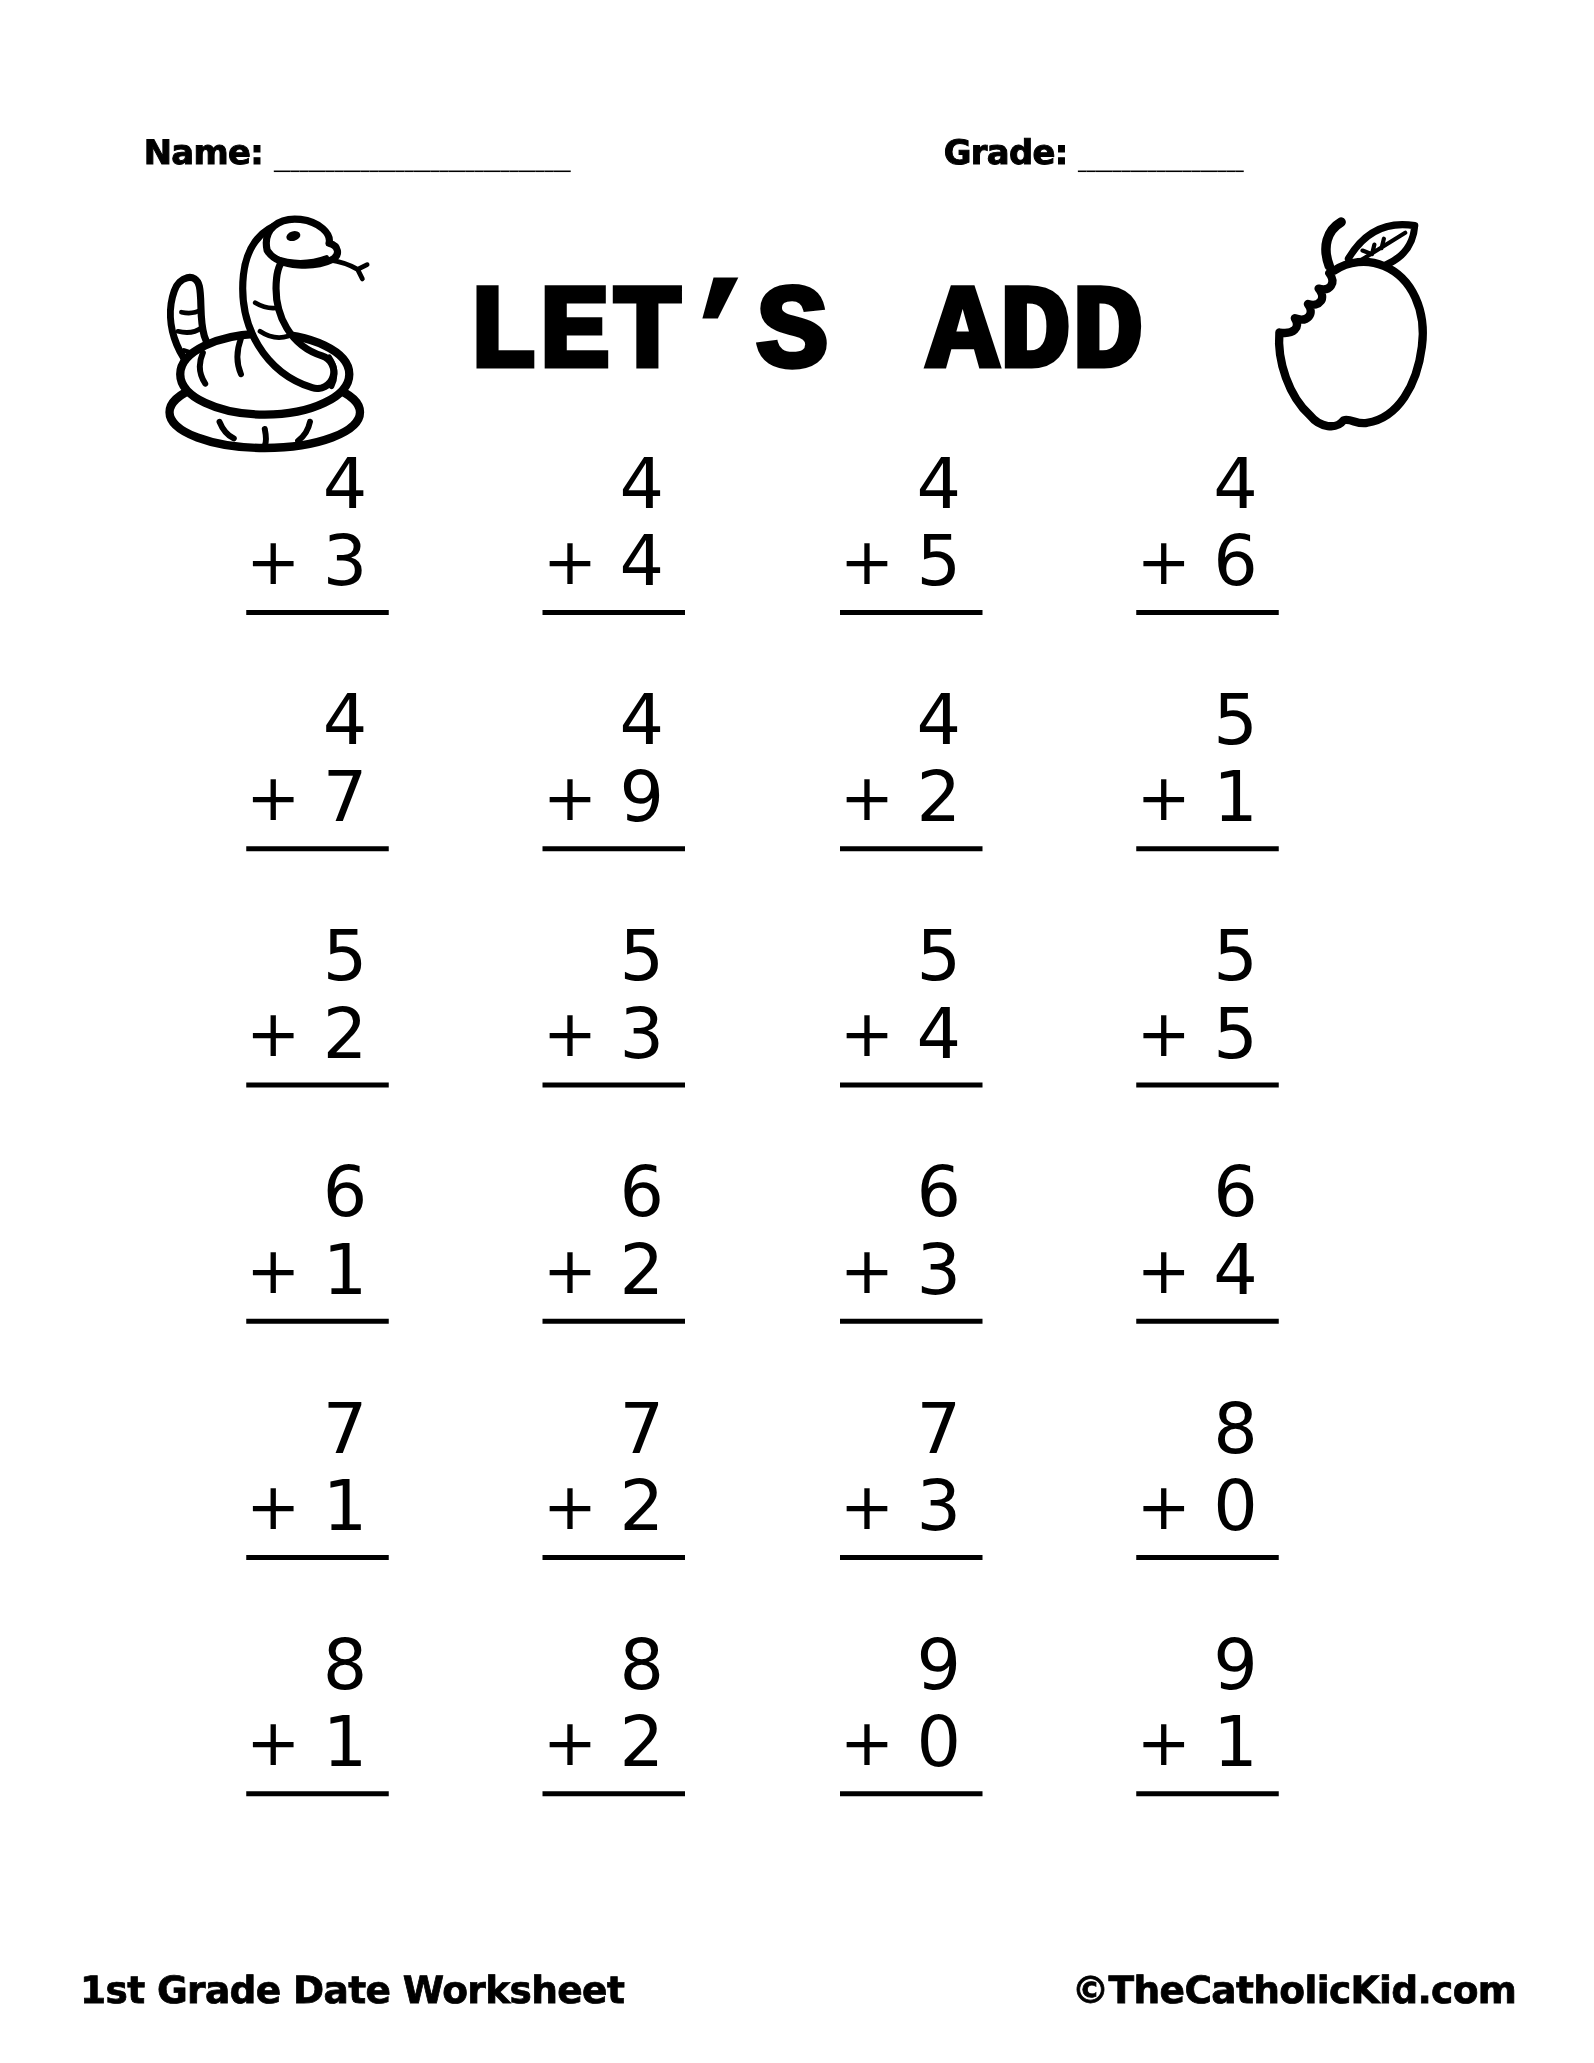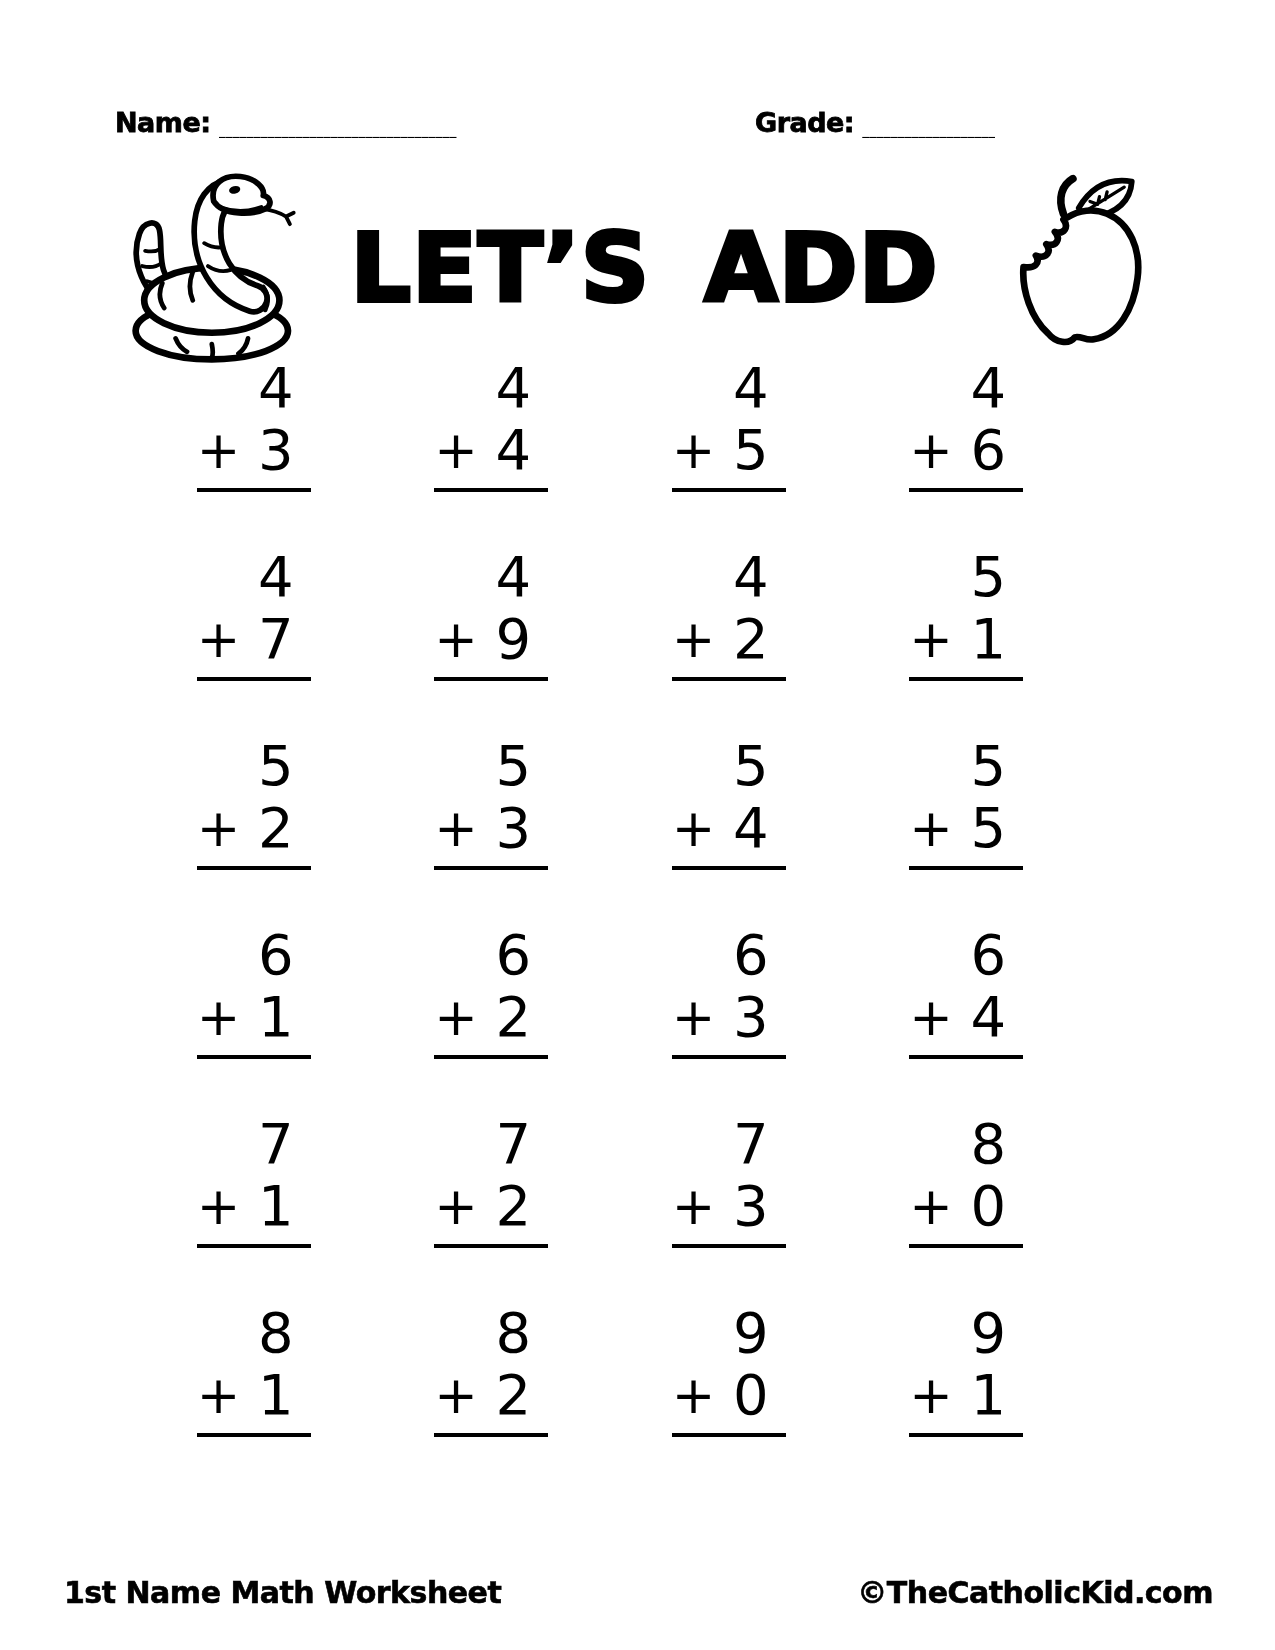--- a/index.html
+++ b/index.html
@@ -9,21 +9,21 @@
   
   .header { display: flex; margin: 107px 0 0 115px; width: 1045px; align-items: flex-end; }
   .name-block { width: 640px; display: flex; align-items: flex-end; }
   .date-block { display: flex; align-items: flex-end; }
   .hdr-label { font-size: 27px; font-weight: bold; letter-spacing: -0.5px;
     -webkit-text-stroke: 0.8px #000; white-space: nowrap; }
   .hdr-line { font-size: 14px; font-weight: bold; letter-spacing: 0px; margin-left: 8px;
     white-space: nowrap; overflow: hidden; }
 
   
-  .hero { margin-top: 28px; height: 205px; display: flex; align-items: center; }
+  .hero { margin-top: 28px; height: 205px; display: flex; align-items: center; font-family: Liberation Mono, monospace; }
   .hero-icon { flex: 0 0 auto; }
   .snake-wrap { margin-left: 112px; }
   .apple-wrap { margin-right: 118px; }
   .title-wrap { flex: 1 1 auto; text-align: center; }
   .page-title { font-size: 95px; font-weight: bold; letter-spacing: 1px; word-spacing: 20px;
     -webkit-text-stroke: 4px #000; line-height: 1; }
 
   
   .problems-grid { margin: 4px 0 0 135px; width: 950px; display: grid;
     grid-template-columns: repeat(4, 1fr); }
@@ -346,15 +346,15 @@
     <div class="addend-row">
           <span class="plus">+</span>
           <span class="num addend">1</span>
         </div>
   </div>
     </div>
 
 </div>
 
 <div class="footer">
-  <span class="footer-text">1st Name Math Worksheet</span>
+  <span class="footer-text">1st Grade Date Worksheet</span>
   <span class="footer-text">©TheCatholicKid.com</span>
 </div>
 
 </body></html>

